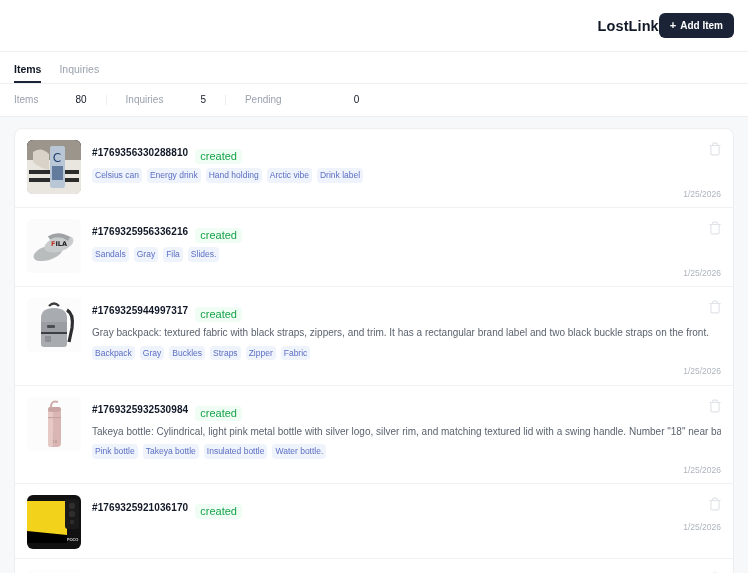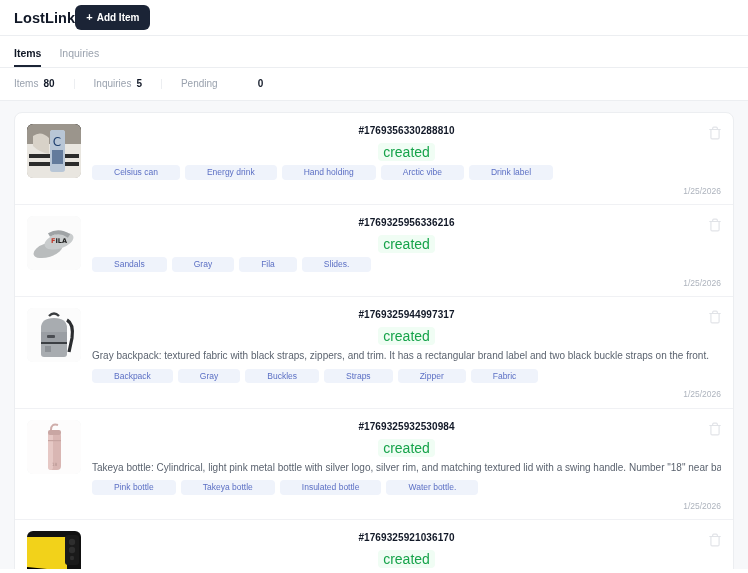--- a/index.html
+++ b/index.html
@@ -6,22 +6,22 @@
   html, body {
     width: 748px; height: 573px;
     background: #ffffff;
     font-family: "Liberation Sans", sans-serif;
     overflow: hidden;
     -webkit-font-smoothing: antialiased;
   }
 
   
   .app-header {
-    height: 36px;
-    display: flex; align-items: center; justify-content: flex-start;
+    height: 52px;
+    display: flex; align-items: center; justify-content: flex-end;
     padding: 0 14px 0 14px;
     background: #ffffff;
     border-bottom: 1px solid #eceef1;
   }
   .brand {
     font-size: 14.5px; font-weight: bold; color: #111827;
     letter-spacing: .1px;
   }
   .add-btn {
     background: #1b2436; color: #ffffff;
@@ -55,21 +55,21 @@
     border-bottom: 1px solid #eceef1; background: #ffffff;
   }
   .stat {
     display: flex; align-items: center; gap: 5px;
     font-size: 10px; color: #9aa2ae;
     padding-right: 19px; margin-right: 19px;
     border-right: 1px solid #eceef1;
     line-height: 1;
   }
   .stat:last-child { border-right: none; gap: 40px; }
-  .stat .val { color: #111827; font-weight: bold; }
+  .stat .val { color: #111827; font-weight: normal; margin-left: 32px; }
 
   
   .content {
     background: #f7f8fa;
     height: calc(573px - 40px - 32px - 33px);
     padding: 11px 14px 0 14px;
     overflow: hidden;
   }
   .list-card {
     background: #ffffff;
@@ -88,34 +88,34 @@
 
   .thumb {
     width: 54px; height: 54px; flex: 0 0 54px;
     border-radius: 6px; overflow: hidden;
     background: #f2f3f5;
     position: relative;
   }
   .thumb svg { display: block; width: 100%; height: 100%; }
 
   .item-main { flex: 1 1 auto; min-width: 0; padding-top: 1px; }
-  .id-line { display: flex; align-items: center; gap: 7px; margin-bottom: 4px; flex-direction: column; }
+  .id-line { display: flex; align-items: center; gap: 7px; margin-bottom: 4px; }
   .item-id { font-size: 10px; font-weight: bold; color: #111827; letter-spacing: .1px; }
   .badge {
-    font-size: 14px; color: #16a34a; background: #f0fdf4;
-    border-radius: 4px; padding: 2px 5px; line-height: 1;
+    font-size: 11px; color: #16a34a; background: #f0fdf4;
+    border-radius: 4px; padding: 2px 5px; line-height: 1; margin-top: 8px;
   }
   .desc {
     font-size: 10px; color: #5b636f; line-height: 1.35;
     margin-bottom: 6px; white-space: nowrap; overflow: hidden;
   }
   .tags { display: flex; flex-wrap: wrap; gap: 5px; margin-bottom: 7px; }
   .tag {
     font-size: 8.5px; color: #5b6fc4; background: #eff3fb;
-    border-radius: 4px; padding: 3px 22px; line-height: 1;
+    border-radius: 4px; padding: 3px 3px; line-height: 1;
   }
   .date { font-size: 8.5px; color: #aeb4be; line-height: 1; text-align: right; }
 
   .del-btn {
     position: absolute; right: 11px; top: 13px;
     width: 14px; height: 14px;
     background: none; border: none; padding: 0; cursor: pointer;
     opacity: .75;
   }
   .del-btn svg { display: block; width: 14px; height: 14px; }

